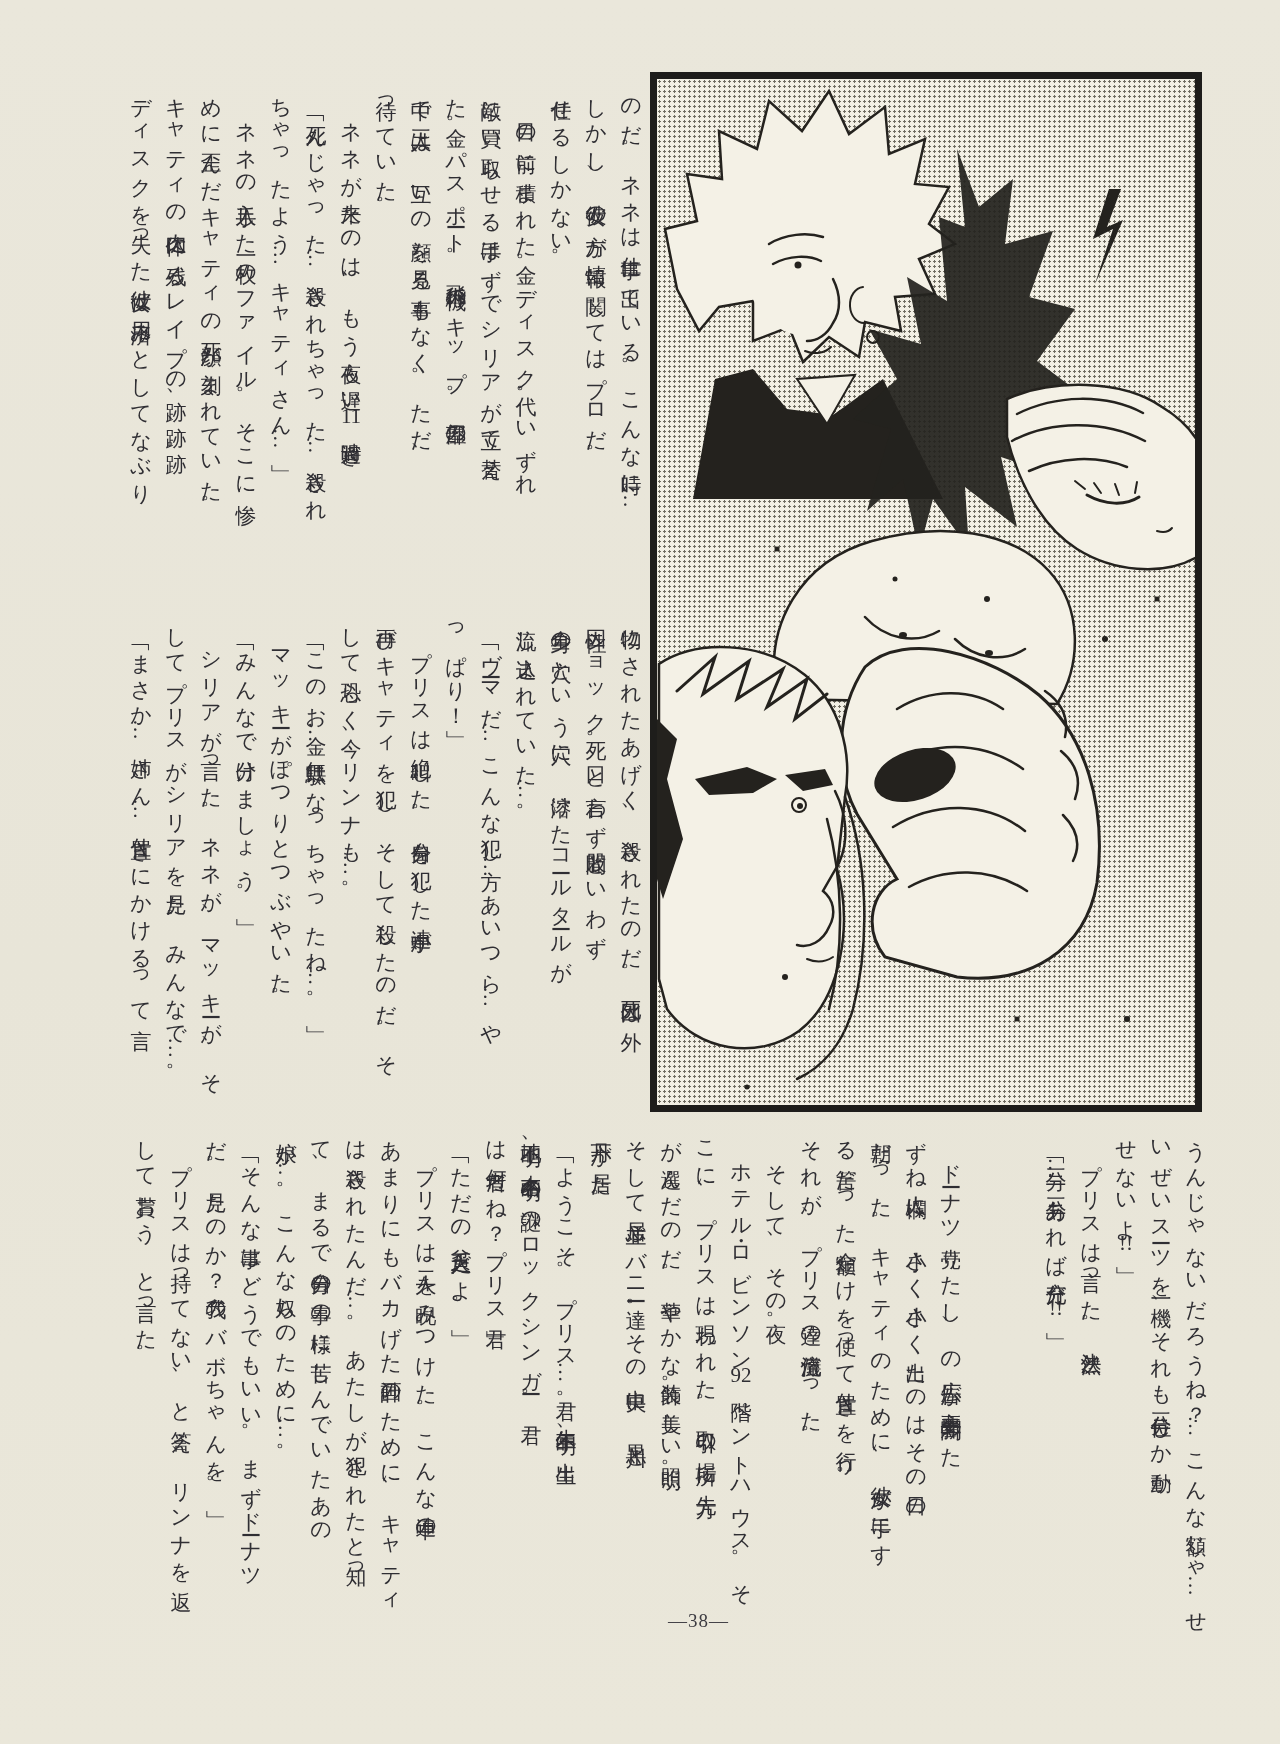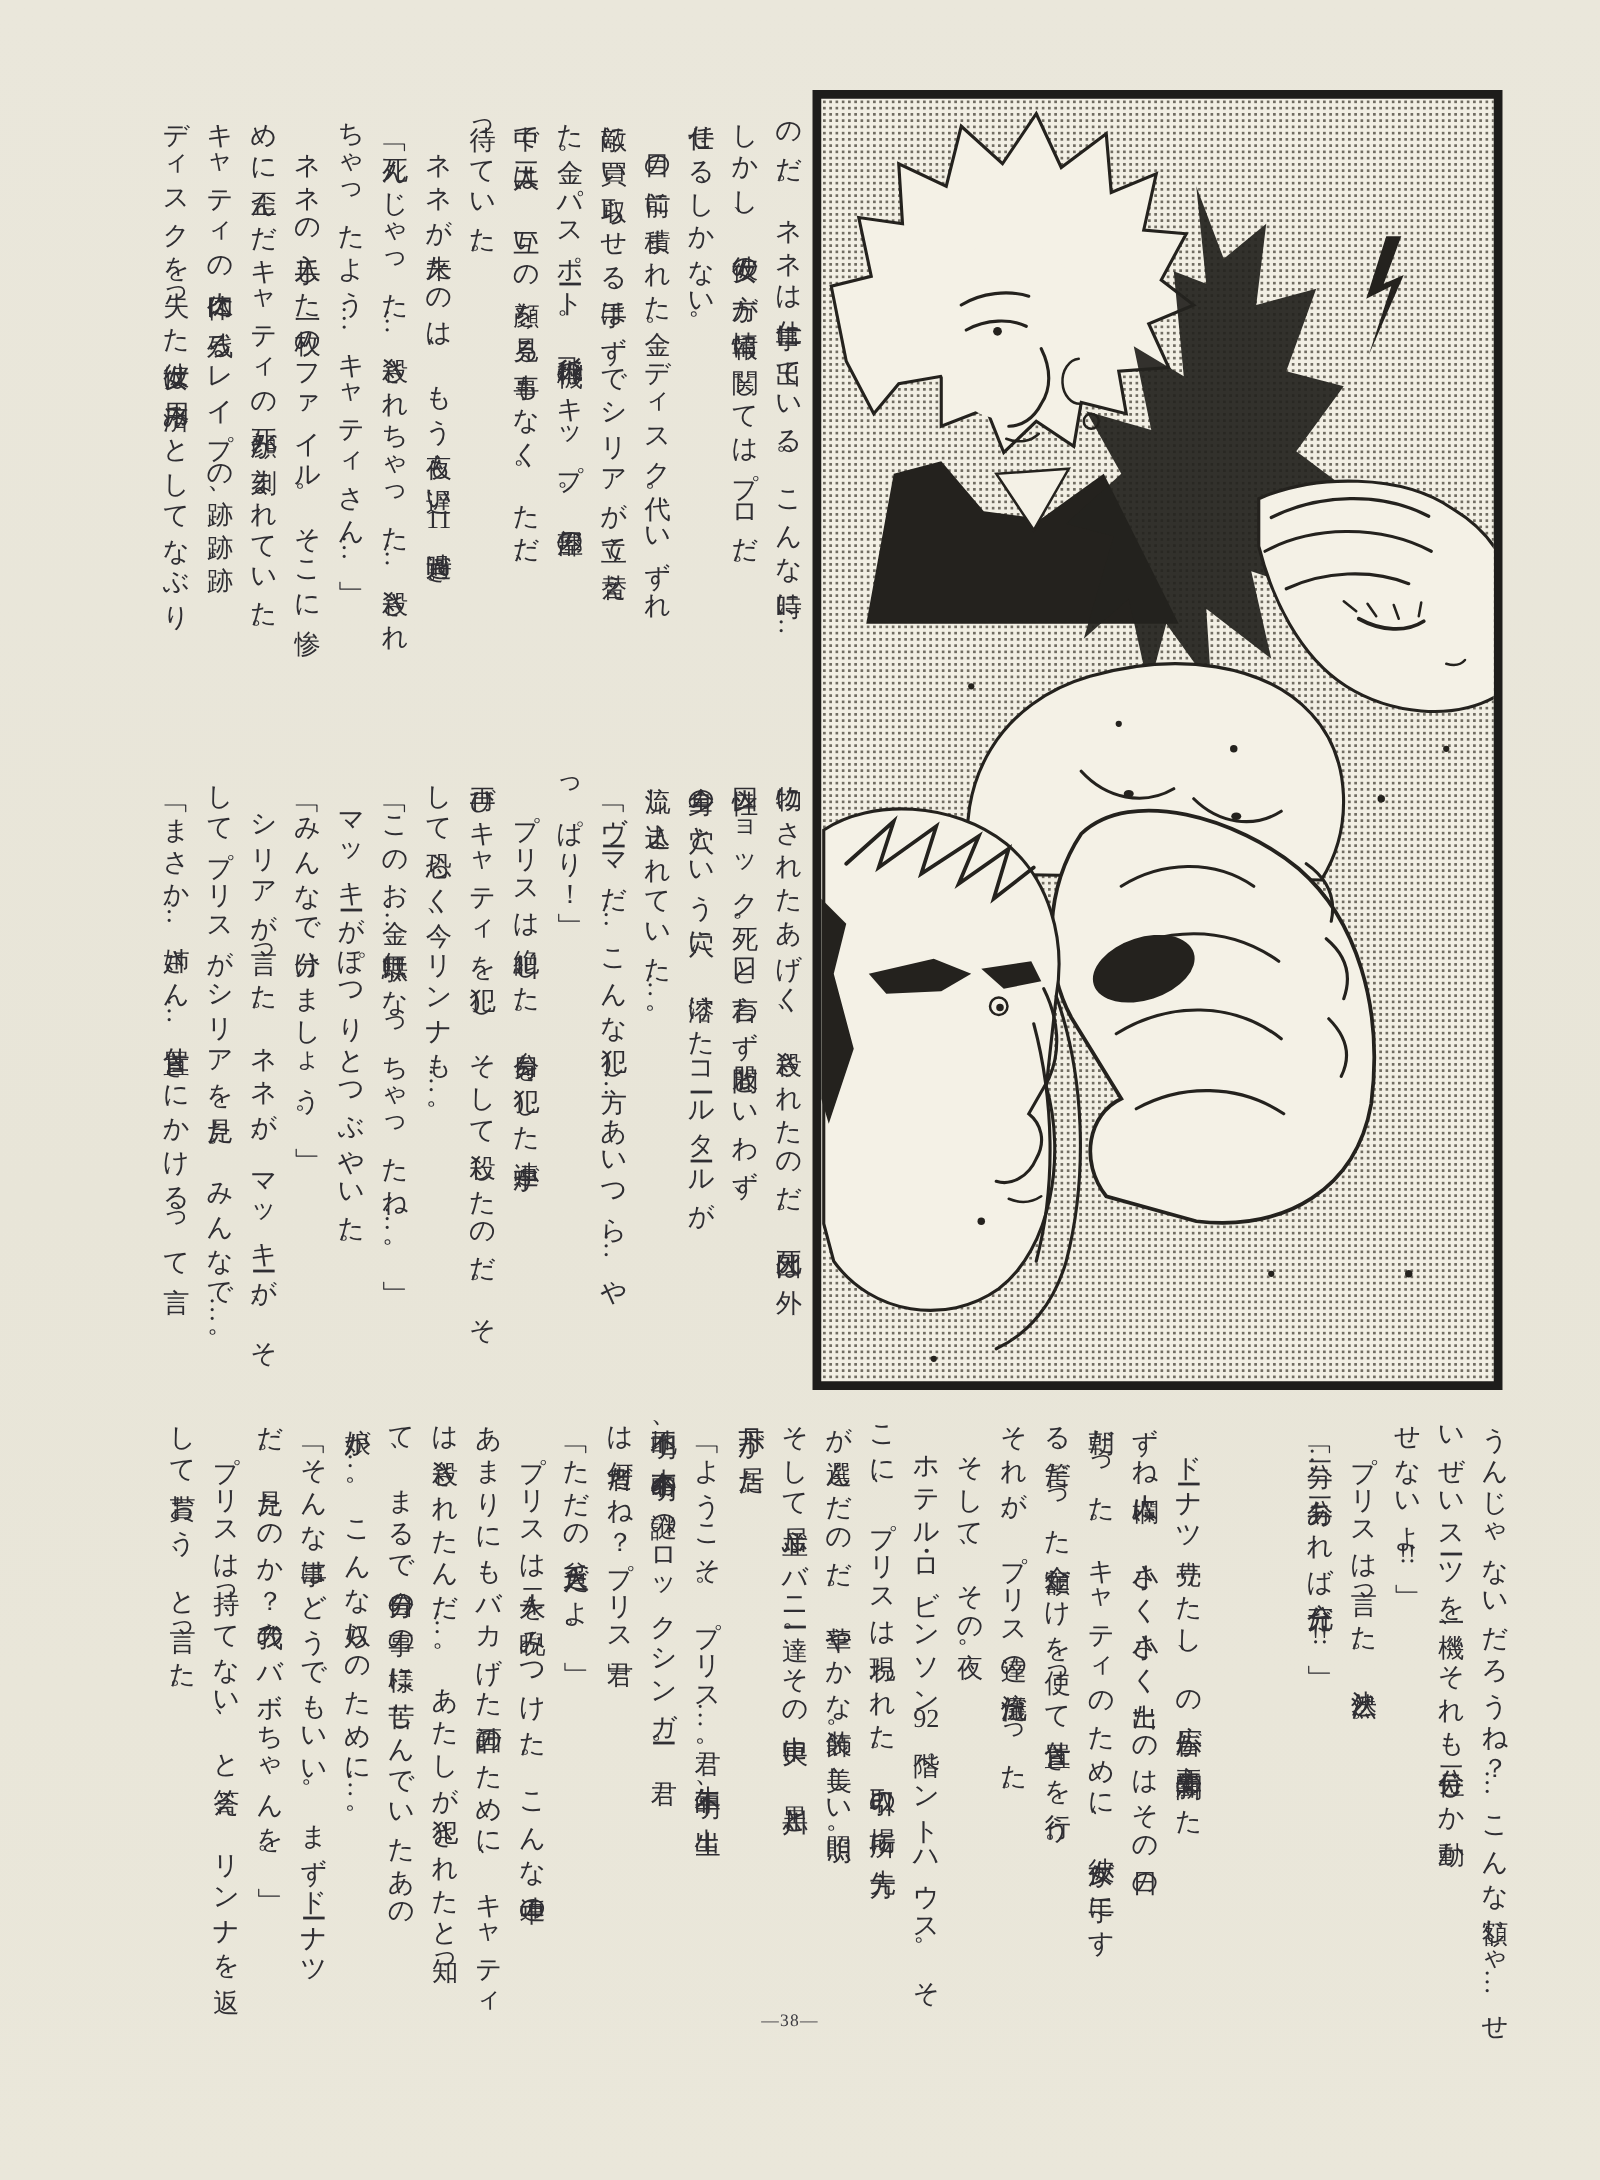--- a/index.html
+++ b/index.html
@@ -19,22 +19,22 @@
   .vblock{
     position:absolute;writing-mode:vertical-rl;text-orientation:mixed;
     font-size:21px;letter-spacing:2.6px;line-height:35px;
   }
   .vcol{width:35px;min-width:35px;height:100%;line-height:35px;overflow:visible;}
   .tcy{text-combine-upright:all;letter-spacing:0;}
   .block-top{left:123px;top:84px;width:525px;height:505px;}
   .block-middle{left:123px;top:613px;width:525px;height:502px;}
   .block-bottom{left:128px;top:1126px;width:1085px;height:522px;}
   .page-number{
-    position:absolute;left:609px;top:1610px;width:120px;text-align:left;
-    font-size:14px;letter-spacing:1px;color:#3c3b41;
+    position:absolute;left:609px;top:1610px;width:120px;text-align:right;
+    font-size:19px;letter-spacing:1px;color:#3c3b41;
   }
   .ink{stroke:#24221e;fill:none;stroke-linecap:round;}
   .lite{fill:#f4f1e6;stroke:#24221e;}
   .dark{fill:#24221e;stroke:none;}
 </style>
 </head>
 <body>
 
 <div class="frame">
   <svg viewBox="0 0 538 1026">

